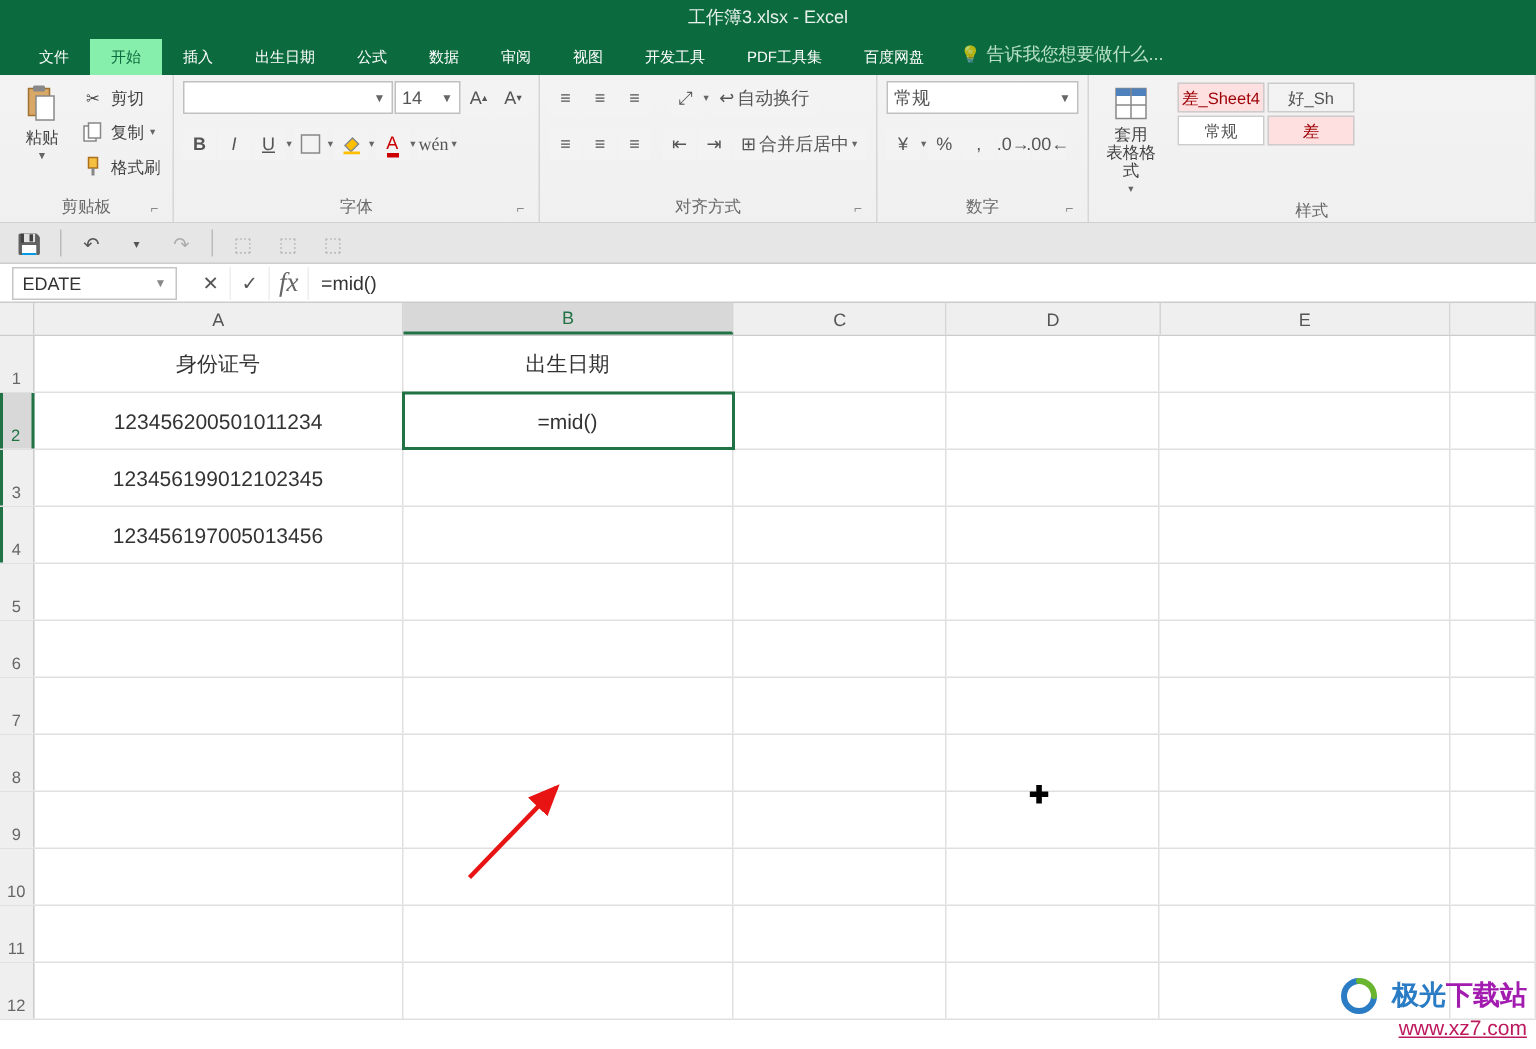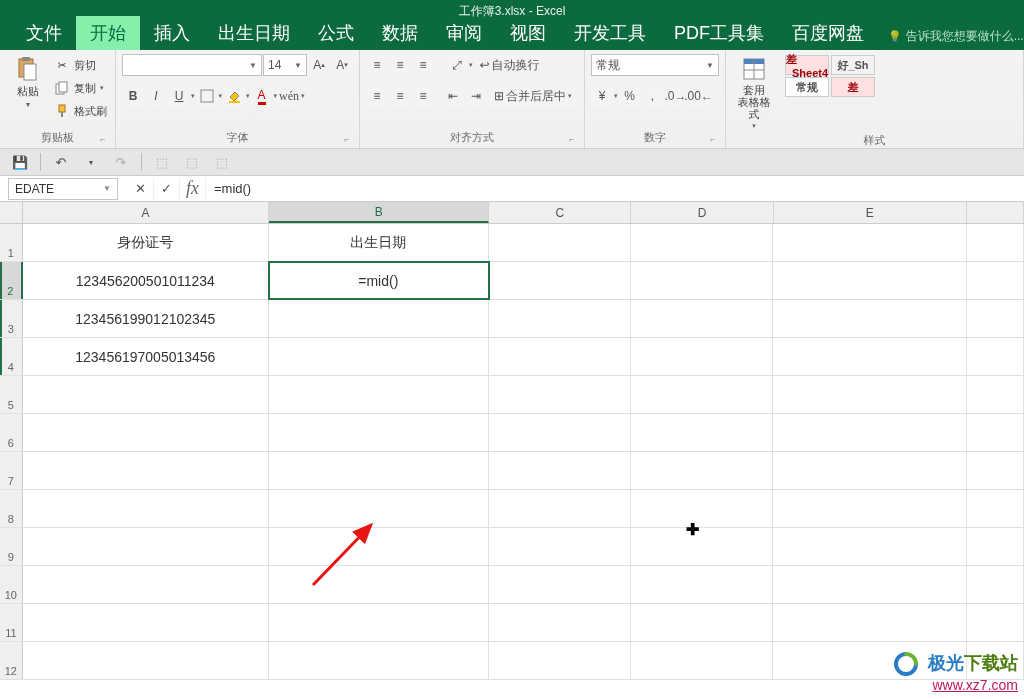--- a/index.html
+++ b/index.html
@@ -4,21 +4,21 @@
 <style>
 * { box-sizing: border-box; margin: 0; padding: 0; font-family: "Microsoft YaHei", "Segoe UI", sans-serif; }
 body { width: 1024px; height: 699px; overflow: hidden; background: #fff; position: relative; }
 
 
 .titlebar { height: 22px; background: #0c6b3e; color: #fff; display: flex; align-items: center; font-size: 12px; }
 .titlebar .title { margin: 17px auto; opacity: 0.9; }
 
 
 .ribbon-tabs { height: 28px; background: #0c6b3e; display: flex; align-items: flex-end; padding-left: 12px; }
-.ribbon-tabs .tab { padding: 5px 14px; color: #fff; font-size: 18px; cursor: pointer; }
+.ribbon-tabs .tab { padding: 5px 14px; color: #fff; font-size: 10px; cursor: pointer; }
 .ribbon-tabs .tab.active { background: #86efac; color: #0c6b3e; }
 .ribbon-tabs .lightbulb { margin-left: 10px; color: #b8e0c8; font-size: 12px; display: flex; align-items: center; gap: 4px; padding: 5px 0; }
 .ribbon-tabs .lightbulb::before { content: "💡"; font-size: 11px; opacity: 0.7; }
 
 
 .ribbon { height: 99px; background: linear-gradient(#f3f3f3, #f0f0f0); border-bottom: 1px solid #d0d0d0; display: flex; }
 .group { border-right: 1px solid #d6d6d6; display: flex; flex-direction: column; padding: 4px 6px 2px 6px; position: relative; }
 .group-body { flex: 1; display: flex; align-items: flex-start; gap: 2px; }
 .group-label { text-align: center; font-size: 11px; color: #6a6a6a; padding-top: 1px; height: 17px; position: relative; }
 .group-label .launcher { position: absolute; right: 0; bottom: 0; width: 12px; height: 12px; font-size: 9px; color: #888; }
@@ -73,26 +73,26 @@
 
 
 .arrow { position: absolute; left: 305px; top: 317px; width: 80px; height: 70px; z-index: 9; pointer-events: none; }
 
 
 .cursor-cross { position: absolute; left: 686px; top: 318px; font-size: 16px; color: #000; z-index: 5; font-weight: bold; }
 
 
 .watermark { position: absolute; right: 6px; bottom: 6px; text-align: right; z-index: 20; }
 .watermark .wm1 { font-size: 18px; color: #2a7cc4; font-weight: bold; }
-.watermark .wm1 .g { color: #4d7c0f; }
+.watermark .wm1 .g { color: #a21caf; }
 .watermark .wm2 { font-size: 14px; color: #be185d; text-decoration: underline; }
 .watermark .logo { width: 26px; height: 26px; display: inline-block; vertical-align: middle; margin-right: 4px; }
 
 
-.style-chip { width: 44px; height: 20px; border: 1px solid #ccc; font-size: 11px; display: flex; align-items: center; justify-content: center; margin: 1px; color: #555; font-weight: bold; }
+.style-chip { width: 58px; height: 20px; border: 1px solid #ccc; font-size: 11px; display: flex; align-items: center; justify-content: center; margin: 1px; color: #555; }
 .style-chip.bad { background: #ffe0e0; color: #9c0006; }
 .style-chip.good { background: #fff; }
 </style>
 </head>
 <body>
 
 <div class="titlebar">
   <span class="title">工作簿3.xlsx - Excel</span>
 </div>
 

